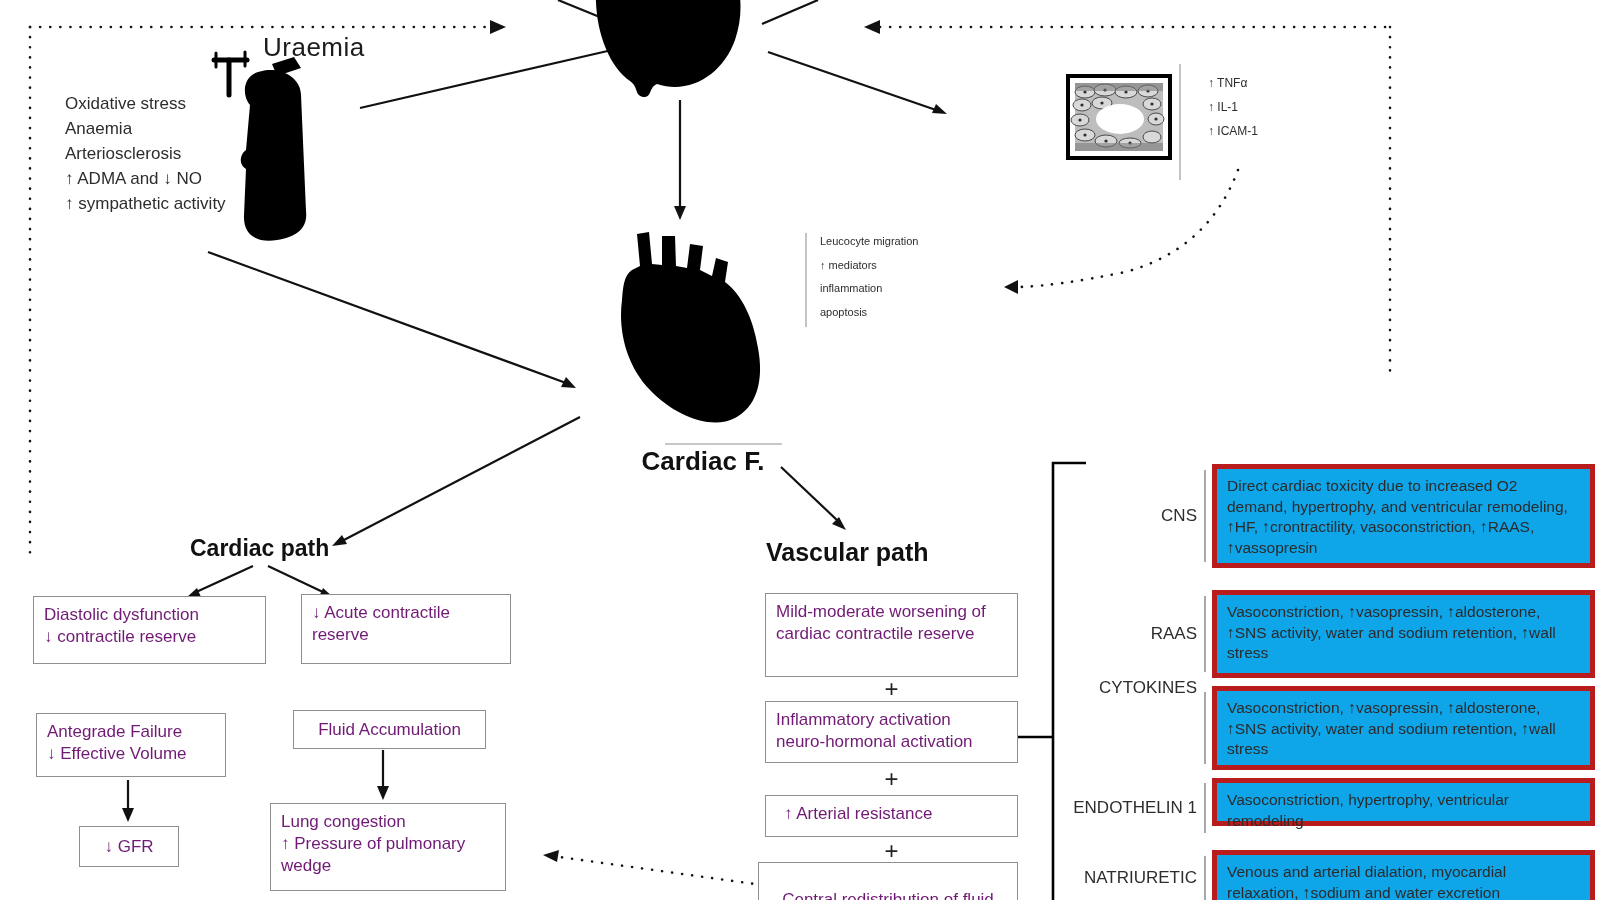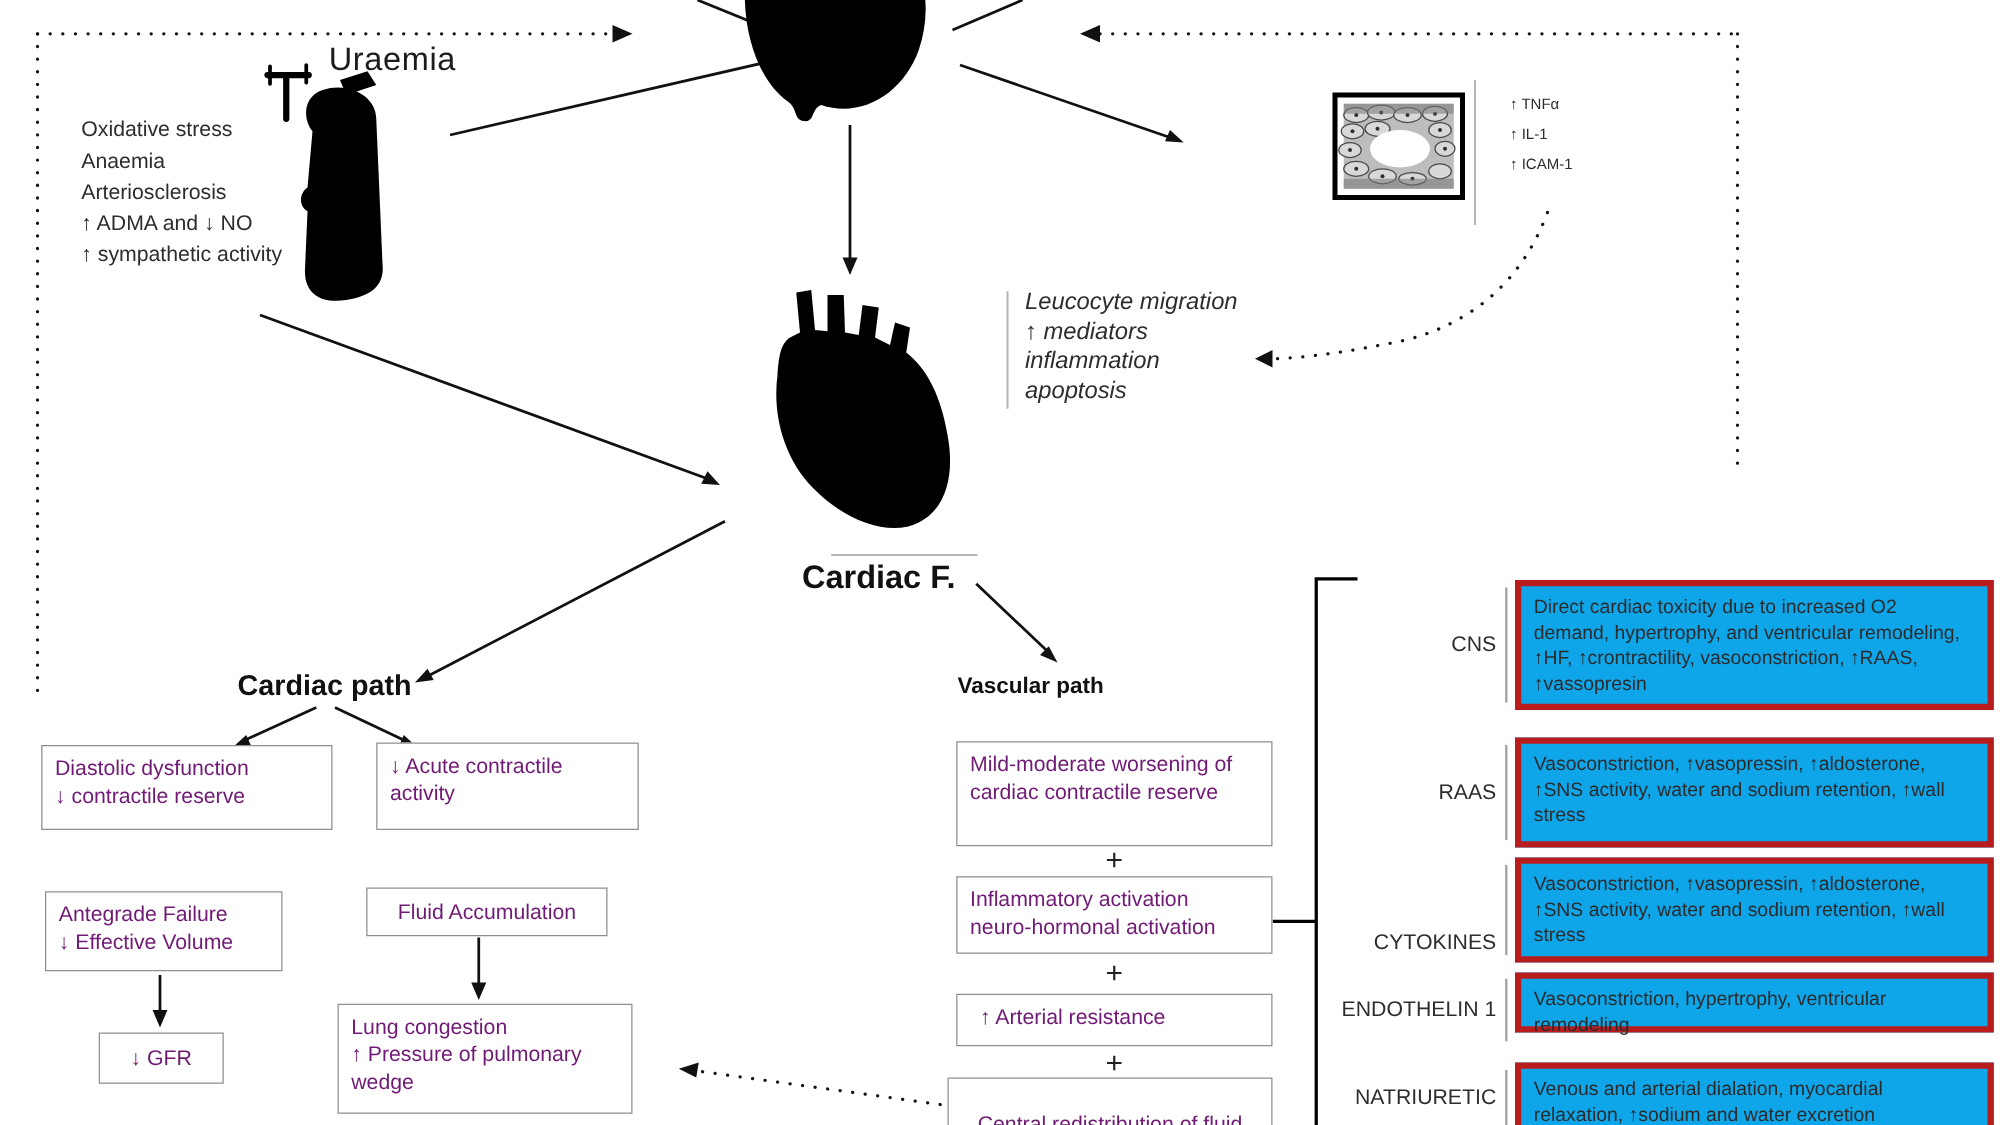--- a/index.html
+++ b/index.html
@@ -6,21 +6,21 @@
   #canvas{
     position:relative;width:1600px;height:900px;overflow:hidden;background:#ffffff;
     font-family:"Liberation Sans",sans-serif;color:#2d2d2d;
   }
   .abs{position:absolute;}
   svg{position:absolute;left:0;top:0;}
   .title-lg{font-size:26px;color:#1c1c1c;letter-spacing:.5px;}
   .heading{font-weight:700;color:#111;}
   .factors div{font-size:17px;line-height:25px;white-space:nowrap;}
   .markers div{font-size:12px;line-height:24px;white-space:nowrap;}
-  .annot div{font-size:19px;line-height:23.5px;white-space:nowrap;font-style:italic;}
+  .annot div{font-size:11px;line-height:23.5px;white-space:nowrap;}
   .box{
     position:absolute;border:1px solid #8f8f8f;background:#fff;
     font-size:17px;line-height:22px;color:#701a75;
     padding:7px 10px;box-sizing:border-box;white-space:pre-line;
   }
   .box.center{display:flex;align-items:center;justify-content:center;text-align:center;padding:4px 6px;}
   .plus{position:absolute;left:765px;width:253px;text-align:center;font-size:24px;color:#222;}
   .trow-label{
     position:absolute;left:1020px;width:177px;text-align:right;
     font-size:17px;color:#2d2d2d;display:flex;align-items:center;justify-content:flex-end;
@@ -162,25 +162,25 @@
   <div class="abs annot" style="left:820px;top:230px;">
     <div>Leucocyte migration</div>
     <div>↑ mediators</div>
     <div>inflammation</div>
     <div>apoptosis</div>
   </div>
 
   <div class="abs heading" style="left:633px;top:446px;width:140px;text-align:center;font-size:26px;">Cardiac F.</div>
 
   <div class="abs heading" style="left:190px;top:535px;font-size:23px;">Cardiac path</div>
-  <div class="abs heading" style="left:766px;top:538px;font-size:18px;">Vascular path</div>
+  <div class="abs heading" style="left:766px;top:538px;font-size:25px;">Vascular path</div>
 
   <div class="box" style="left:33px;top:596px;width:233px;height:68px;">Diastolic dysfunction
 ↓ contractile reserve</div>
-  <div class="box" style="left:301px;top:594px;width:210px;height:70px;">↓ Acute contractile activity</div>
+  <div class="box" style="left:301px;top:594px;width:210px;height:70px;">↓ Acute contractile reserve</div>
   <div class="box" style="left:36px;top:713px;width:190px;height:64px;">Antegrade Failure
 ↓ Effective Volume</div>
   <div class="box center" style="left:79px;top:826px;width:100px;height:41px;">↓ GFR</div>
   <div class="box center" style="left:293px;top:710px;width:193px;height:39px;">Fluid Accumulation</div>
   <div class="box" style="left:270px;top:803px;width:236px;height:88px;">Lung congestion
 ↑ Pressure of pulmonary wedge</div>
 
   <div class="box" style="left:765px;top:593px;width:253px;height:84px;">Mild-moderate worsening of cardiac contractile reserve</div>
   <div class="plus" style="top:675px;">+</div>
   <div class="box" style="left:765px;top:701px;width:253px;height:62px;">Inflammatory activation
@@ -191,21 +191,21 @@
   <div class="box center" style="left:758px;top:862px;width:260px;height:76px;">Central redistribution of fluid</div>
 
   <div class="trow-label" style="top:464px;height:104px;">CNS</div>
   <div class="trow-sep" style="top:470px;height:92px;"></div>
   <div class="trow-box" style="top:464px;height:104px;">Direct cardiac toxicity due to increased O2 demand, hypertrophy, and ventricular remodeling, ↑HF, ↑crontractility, vasoconstriction, ↑RAAS, ↑vassopresin</div>
 
   <div class="trow-label" style="top:590px;height:88px;">RAAS</div>
   <div class="trow-sep" style="top:596px;height:76px;"></div>
   <div class="trow-box" style="top:590px;height:88px;">Vasoconstriction, ↑vasopressin, ↑aldosterone, ↑SNS activity, water and sodium retention, ↑wall stress</div>
 
-  <div class="trow-label" style="top:712px;height:84px;">CYTOKINES</div>
+  <div class="trow-label" style="top:646px;height:84px;">CYTOKINES</div>
   <div class="trow-sep" style="top:692px;height:72px;"></div>
   <div class="trow-box" style="top:686px;height:84px;">Vasoconstriction, ↑vasopressin, ↑aldosterone, ↑SNS activity, water and sodium retention, ↑wall stress</div>
 
   <div class="trow-label" style="top:778px;height:60px;">ENDOTHELIN 1</div>
   <div class="trow-sep" style="top:783px;height:50px;"></div>
   <div class="trow-box" style="top:778px;height:48px;">Vasoconstriction, hypertrophy, ventricular remodeling</div>
 
   <div class="trow-label" style="top:850px;height:56px;">NATRIURETIC</div>
   <div class="trow-sep" style="top:856px;height:44px;"></div>
   <div class="trow-box" style="top:850px;height:70px;">Venous and arterial dialation, myocardial relaxation, ↑sodium and water excretion</div>

